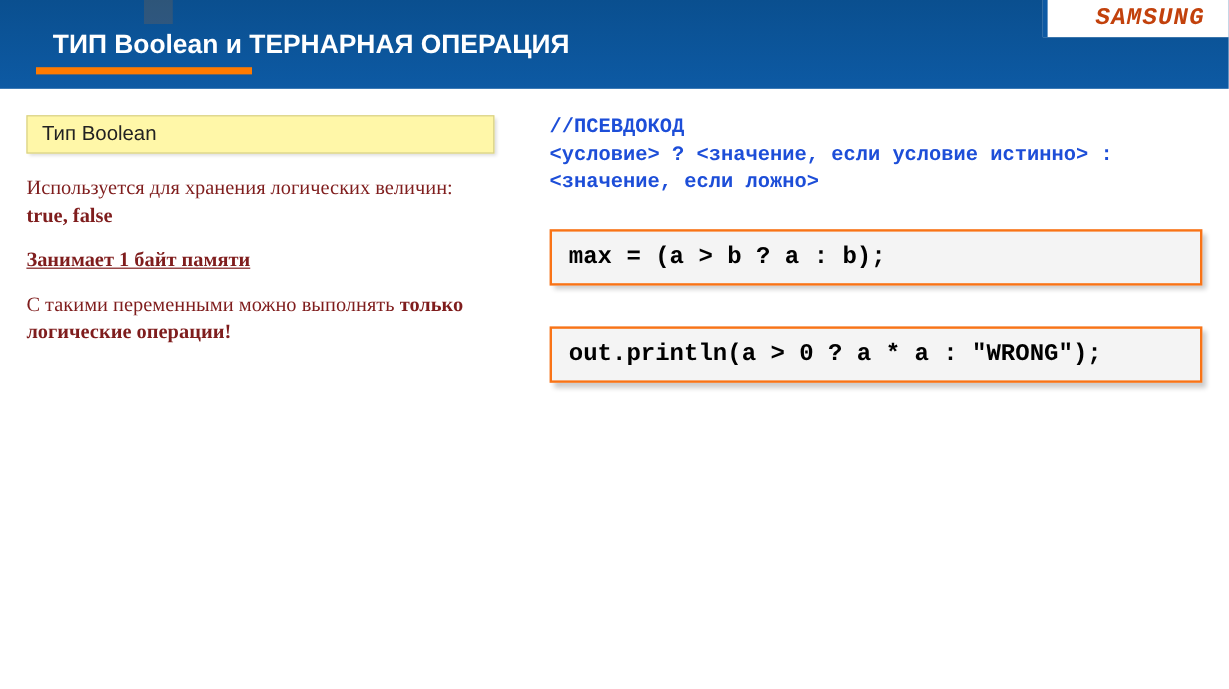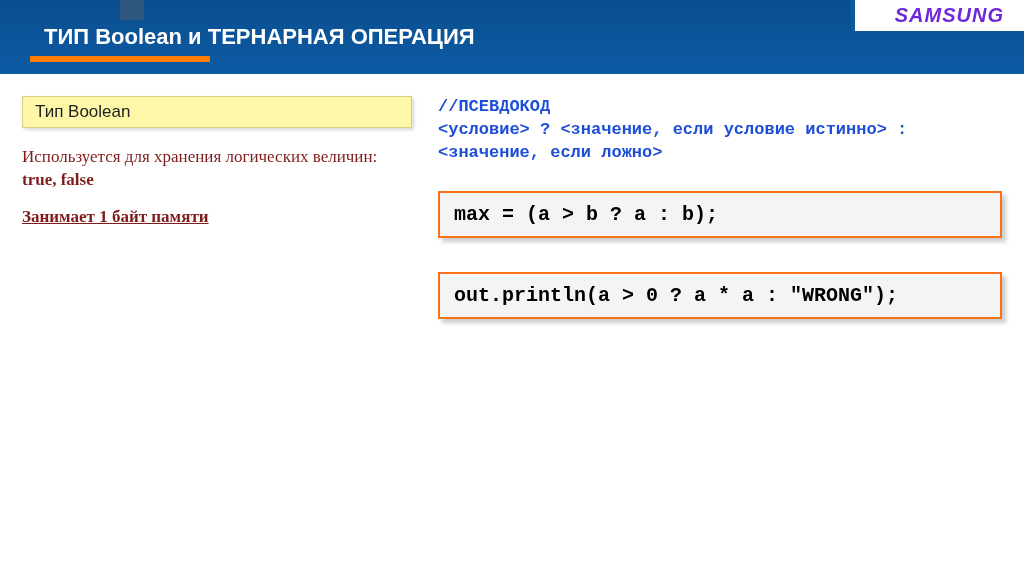--- a/index.html
+++ b/index.html
@@ -36,39 +36,39 @@
   }
   .samsung-wrap {
     position: absolute;
     right: 0;
     top: 0;
     background: #ffffff;
     padding: 4px 20px 4px 40px;
     border-left: 4px solid #0d5aa4;
   }
   .samsung-logo {
-    font-family: Liberation Sans, sans-serif;
+    font-family: Liberation Mono, monospace;
     font-weight: bold;
     font-style: italic;
-    color: #6d28d9;
+    color: #c2410c;
     font-size: 20px;
     letter-spacing: 1px;
   }
   .orange-accent {
     position: absolute;
     left: 30px;
     top: 56px;
     width: 180px;
     height: 6px;
     background: #ff7a00;
   }
   .content {
     display: flex;
     padding: 22px 22px 0 22px;
-    gap: 26px;
+    gap: 46px;
   }
   .col-left { width: 390px; }
   .col-right { flex: 1; }
   .label-box {
     background: #fff7a8;
     border: 1px solid #d8d088;
     padding: 5px 12px;
     font-size: 17px;
     color: #222;
     box-shadow: 2px 2px 3px rgba(0,0,0,0.15);
@@ -116,20 +116,23 @@
 
 <div class="content">
 
   <div class="col-left">
     <div class="label-box">Тип Boolean</div>
     <div class="body-text">
       <p>
         <span>Используется для хранения логических величин: </span><span class="bold">true, false</span>
       </p>
       <p class="bold underline">Занимает 1 байт памяти</p>
+      <p>
+        <span>С такими переменными можно выполнять </span><span class="bold">только логические операции!</span>
+      </p>
     </div>
   </div>
 
   <div class="col-right">
     <div class="pseudo">
       <div>//ПСЕВДОКОД</div>
       <div>&lt;условие&gt; ? &lt;значение, если условие истинно&gt; : &lt;значение, если ложно&gt;</div>
     </div>
     <div class="code-box">max = (a &gt; b ? a : b);</div>
     <div class="code-box">out.println(a &gt; 0 ? a * a : "WRONG");</div>

